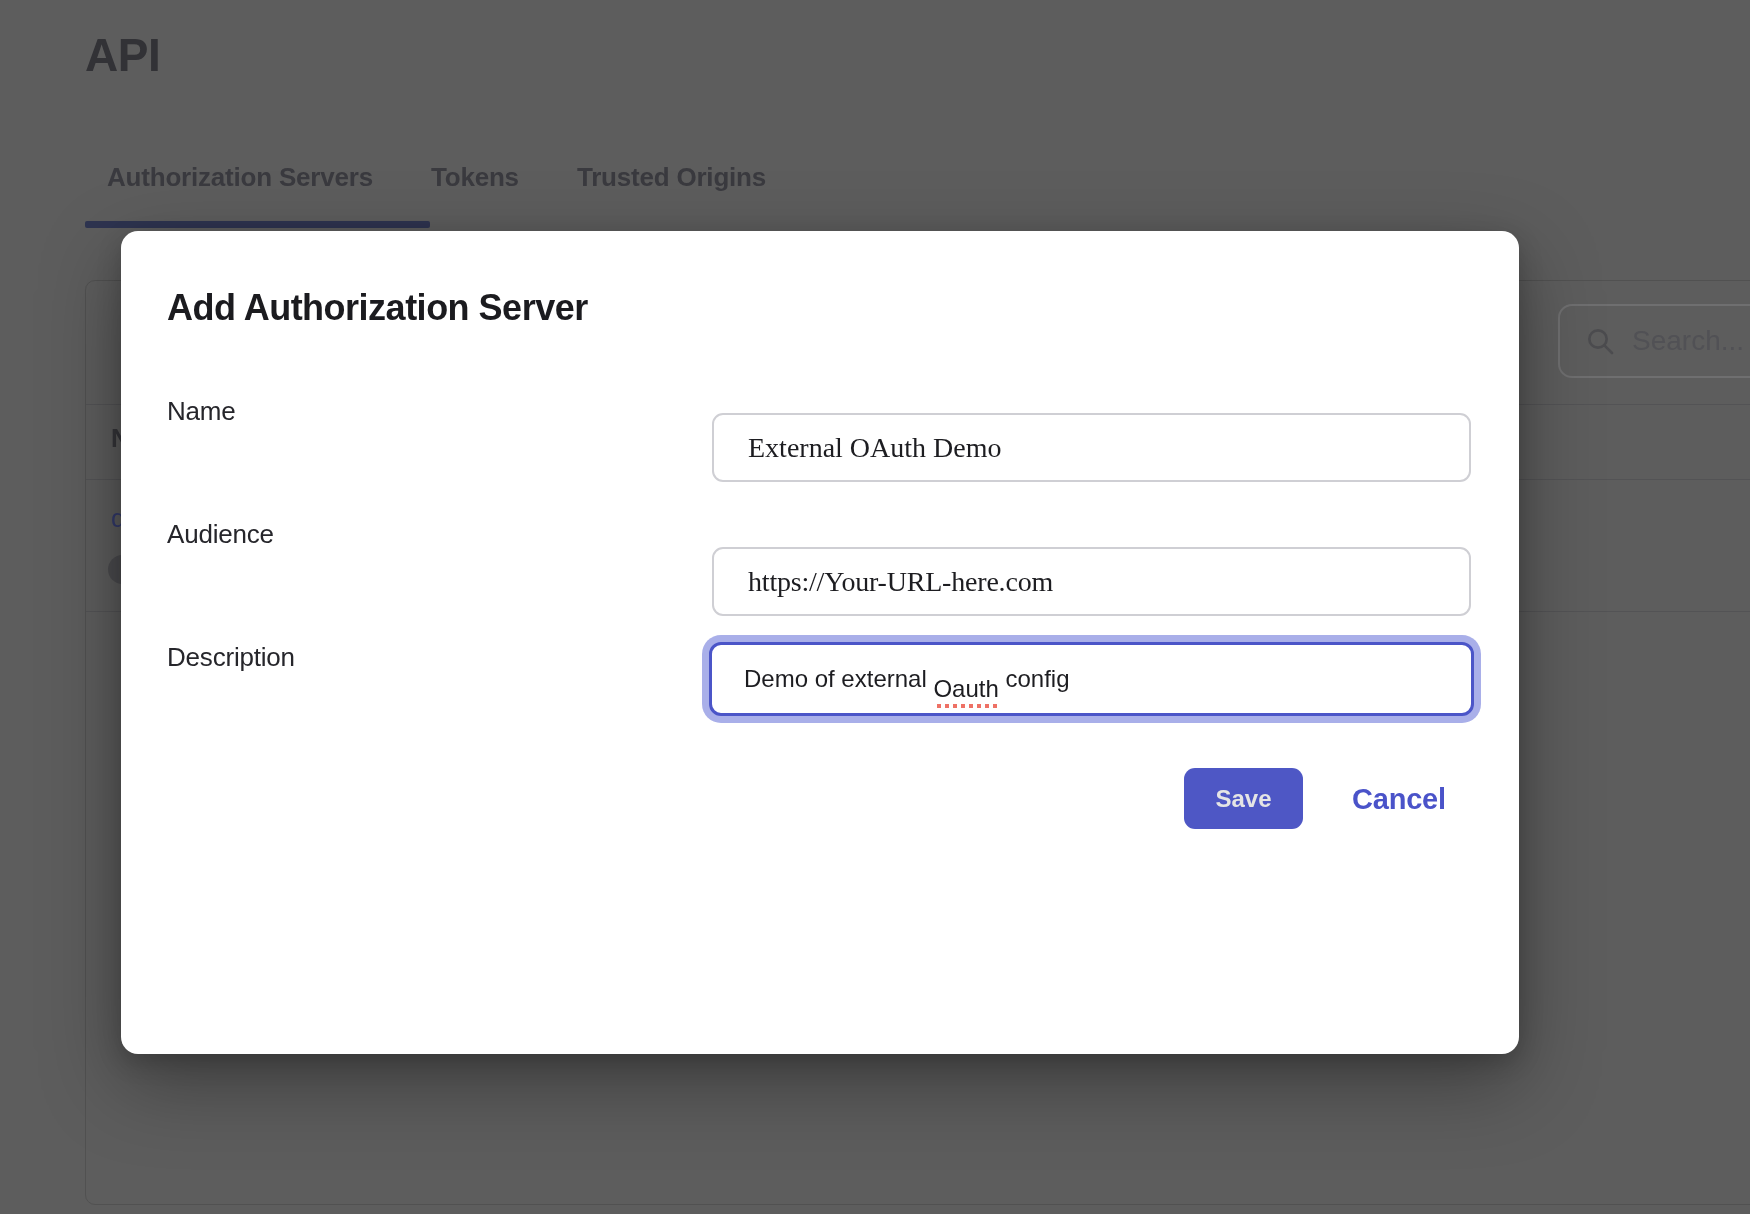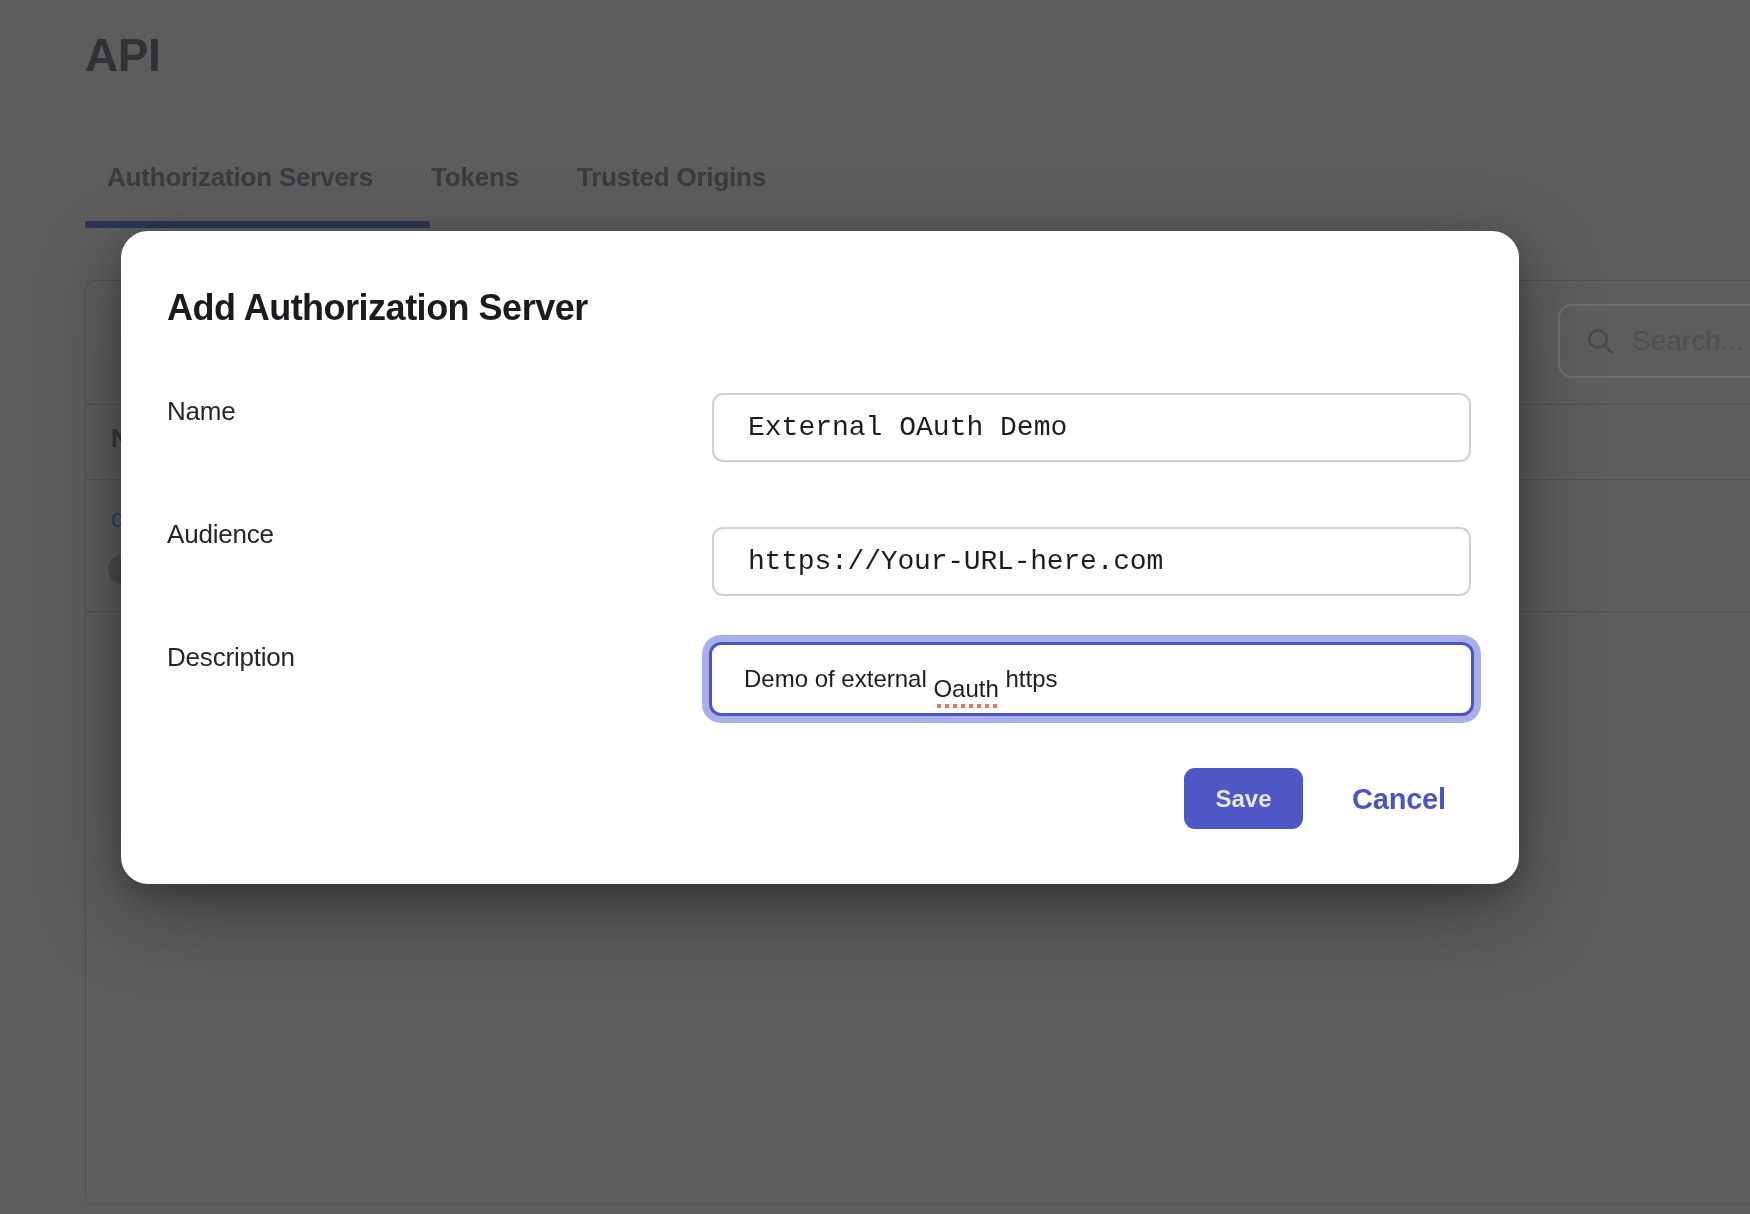--- a/index.html
+++ b/index.html
@@ -71,44 +71,44 @@
   }
   .table-row-badge {
     position:absolute; left:22px; top:274px;
     width:64px; height:29px; border-radius:15px;
     background:#4c4c4f;
   }
 
   
   .modal {
     position:absolute; left:121px; top:231px;
-    width:1398px; height:653px;
-    background:#ffffff; border-radius:27px;
+    width:1398px; height:823px;
+    background:#ffffff; border-radius:17px;
     box-shadow:0 28px 80px rgba(0,0,0,0.35), 0 8px 24px rgba(0,0,0,0.18);
     z-index:10;
   }
   .modal-title {
     position:absolute; left:46px; top:56px;
     font-size:36px; font-weight:700; letter-spacing:-0.5px;
     color:#1b1b1f;
   }
   .field-label {
     position:absolute; left:46px;
     font-size:26px; color:#26262b; letter-spacing:-0.2px;
   }
   .label-name        { top:165px; }
   .label-audience    { top:288px; }
   .label-description { top:411px; }
 
   .text-input {
     position:absolute; left:591px; width:759px; height:69px;
     border:2px solid #cfcfd4; border-radius:11px;
     background:#fff; outline:none;
-    font-family:Liberation Mono, monospace;
-    font-size:28px; color:#1d1d21; padding:0 16px 0 34px;
+    font-family:Liberation Serif, serif;
+    font-size:28px; color:#1d1d21; padding:0 16px 0 34px;margin-top:20px;
   }
   .input-name     { top:162px; }
   .input-audience { top:296px; letter-spacing:-0.2px; }
 
   .desc-field {
     position:absolute; left:588px; top:411px;
     width:765px; height:74px;
     border:3px solid #4b55c8; border-radius:12px;
     box-shadow:0 0 0 7px #a9afe9;
     background:#fff;
@@ -179,18 +179,18 @@
   <div class="modal-title">Add Authorization Server</div>
 
   <div class="field-label label-name">Name</div>
   <input class="text-input input-name" type="text" value="External OAuth Demo" style="">
 
   <div class="field-label label-audience">Audience</div>
   <input class="text-input input-audience" type="text" value="https://Your-URL-here.com" style="">
 
   <div class="field-label label-description">Description</div>
   <div class="desc-field">
-    <span>Demo of external </span><span class="misspelled">Oauth</span><span> https</span>
+    <span>Demo of external </span><span class="misspelled">Oauth</span><span> config</span>
   </div>
 
   <button class="save-btn">Save</button>
   <button class="cancel-btn">Cancel</button>
 </div>
 
 </body></html>

